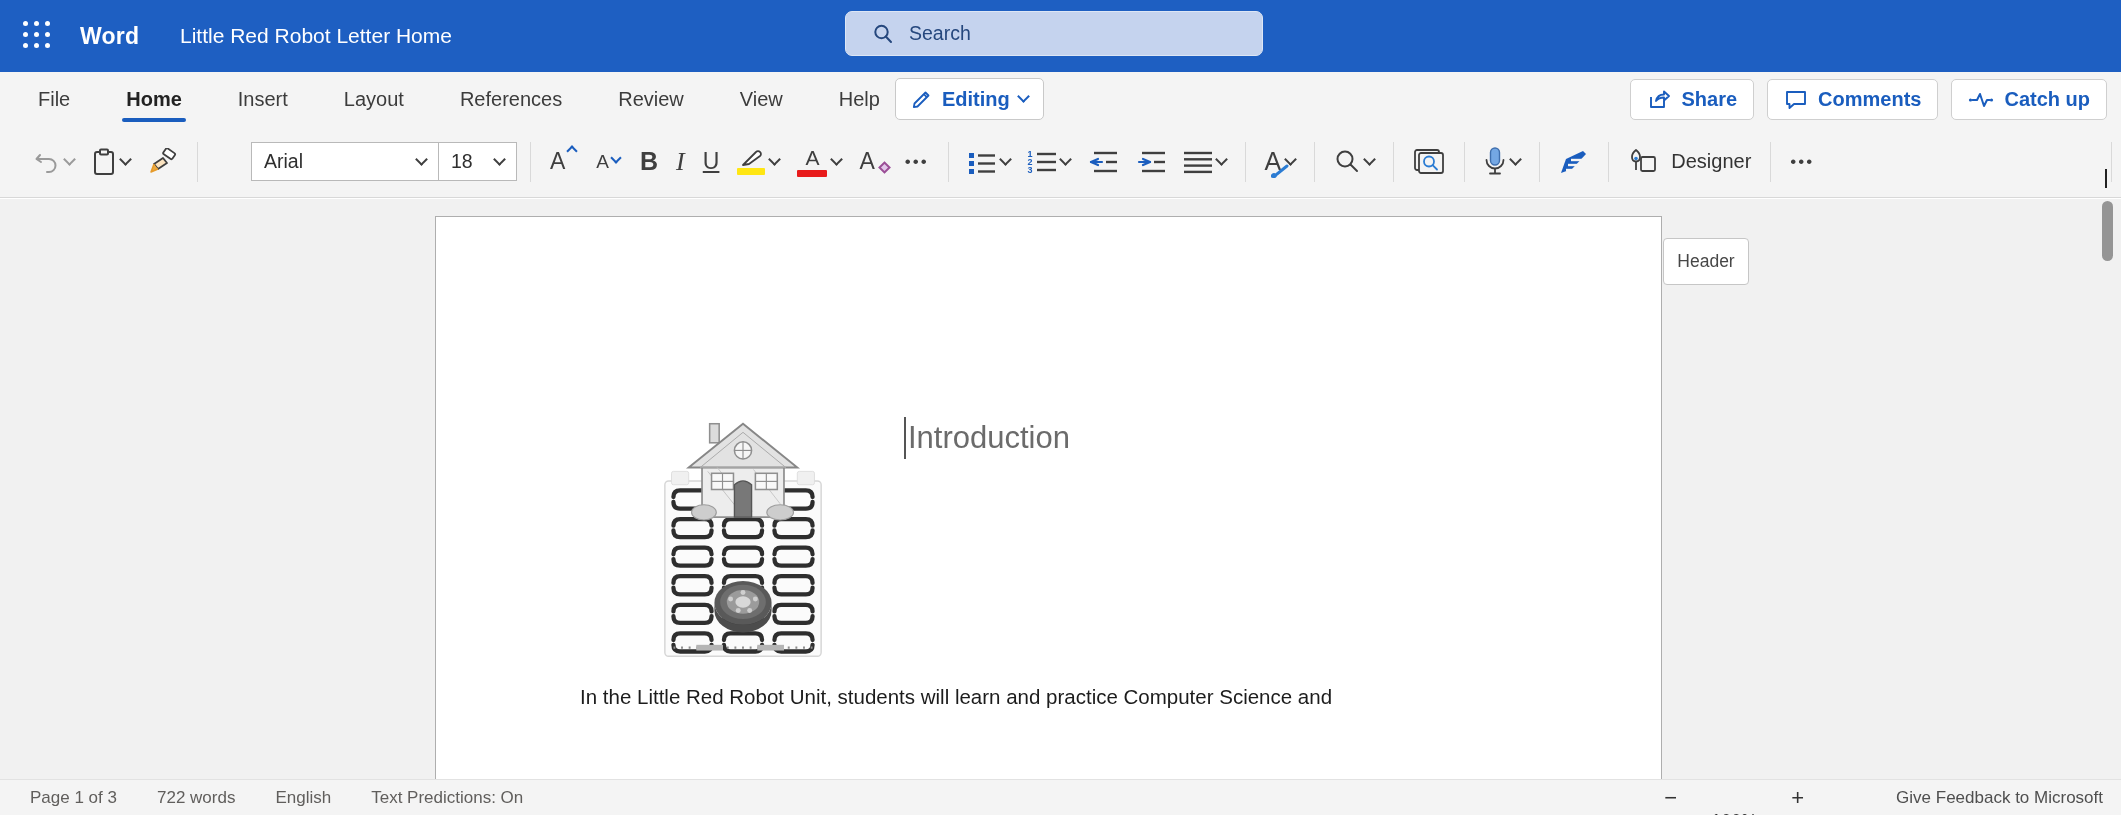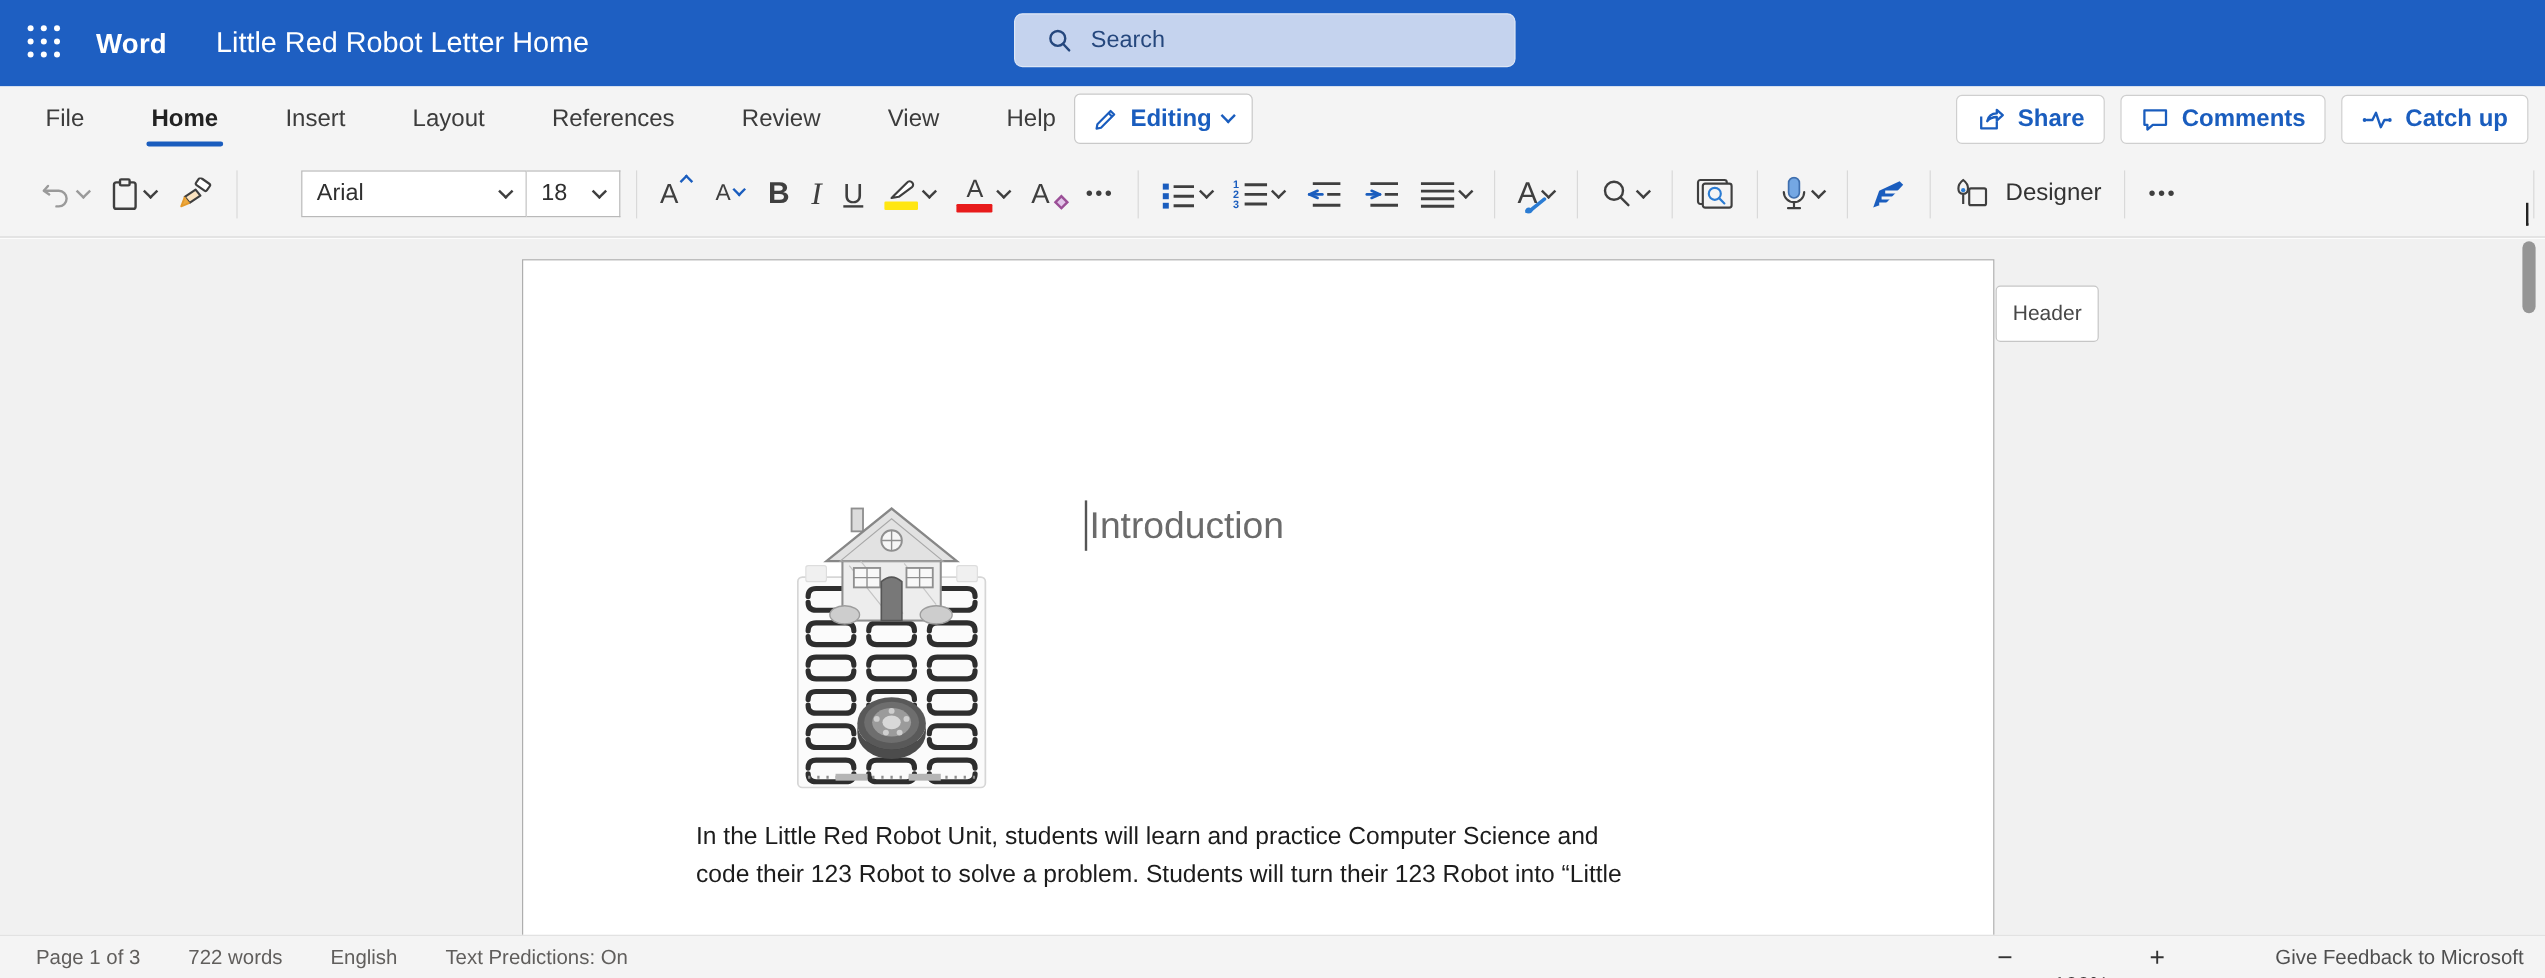--- a/index.html
+++ b/index.html
@@ -9,21 +9,21 @@
 
   
   .topbar { position:absolute; top:0; left:0; right:0; height:72px; background:#1e5fc2; }
   .waffle { position:absolute; left:23px; top:21px; width:31px; height:31px;
             display:grid; grid-template-columns:repeat(3,5px); grid-template-rows:repeat(3,5px);
             gap:6px; cursor:pointer; }
   .waffle i { width:5px; height:5px; border-radius:50%; background:#fff; }
   .app-name { position:absolute; left:80px; top:0; height:72px; display:flex; align-items:center;
               color:#fff; font-size:23px; font-weight:700; letter-spacing:.2px; }
   .doc-title { position:absolute; left:180px; top:0; height:72px; display:flex; align-items:center;
-               color:#fff; font-size:24px; }
+               color:#fff; font-size:21px; }
   .searchbox { position:absolute; left:845px; top:11px; width:418px; height:45px;
                background:#c5d3ee; border:1px solid #dde6f5; border-radius:7px;
                display:flex; align-items:center; padding-left:26px; gap:15px; }
   .searchbox .stext { color:#25477d; font-size:19.5px; }
 
   
   .ribbon { position:absolute; top:72px; left:0; right:0; height:126px; background:#f4f4f4;
             border-bottom:1px solid #d8d8d8; }
   .tabsrow { position:relative; height:54px; display:flex; align-items:center; gap:52px; padding-left:36px; }
   .tab { font-size:20px; color:#3c3c3c; cursor:pointer; position:relative; padding:4px 2px; }
@@ -484,21 +484,20 @@
         </g>
       </svg>
 
       <div class="headline">
         <span class="cursor-bar"></span>
         <span class="htext">Introduction</span>
       </div>
 
       <div class="para">
         <div class="pline">In the Little Red Robot Unit, students will learn and practice Computer Science and</div>
-        <div class="pline">code their 123 Robot to solve a problem. Students will turn their 123 Robot into “Little</div>
       </div>
     </div>
 
     <div class="header-tab">Header</div>
     <div class="vscroll"></div>
   </div>
 
   <div class="statusbar">
     <span class="sitem">Page 1 of 3</span>
     <span class="sitem">722 words</span>

